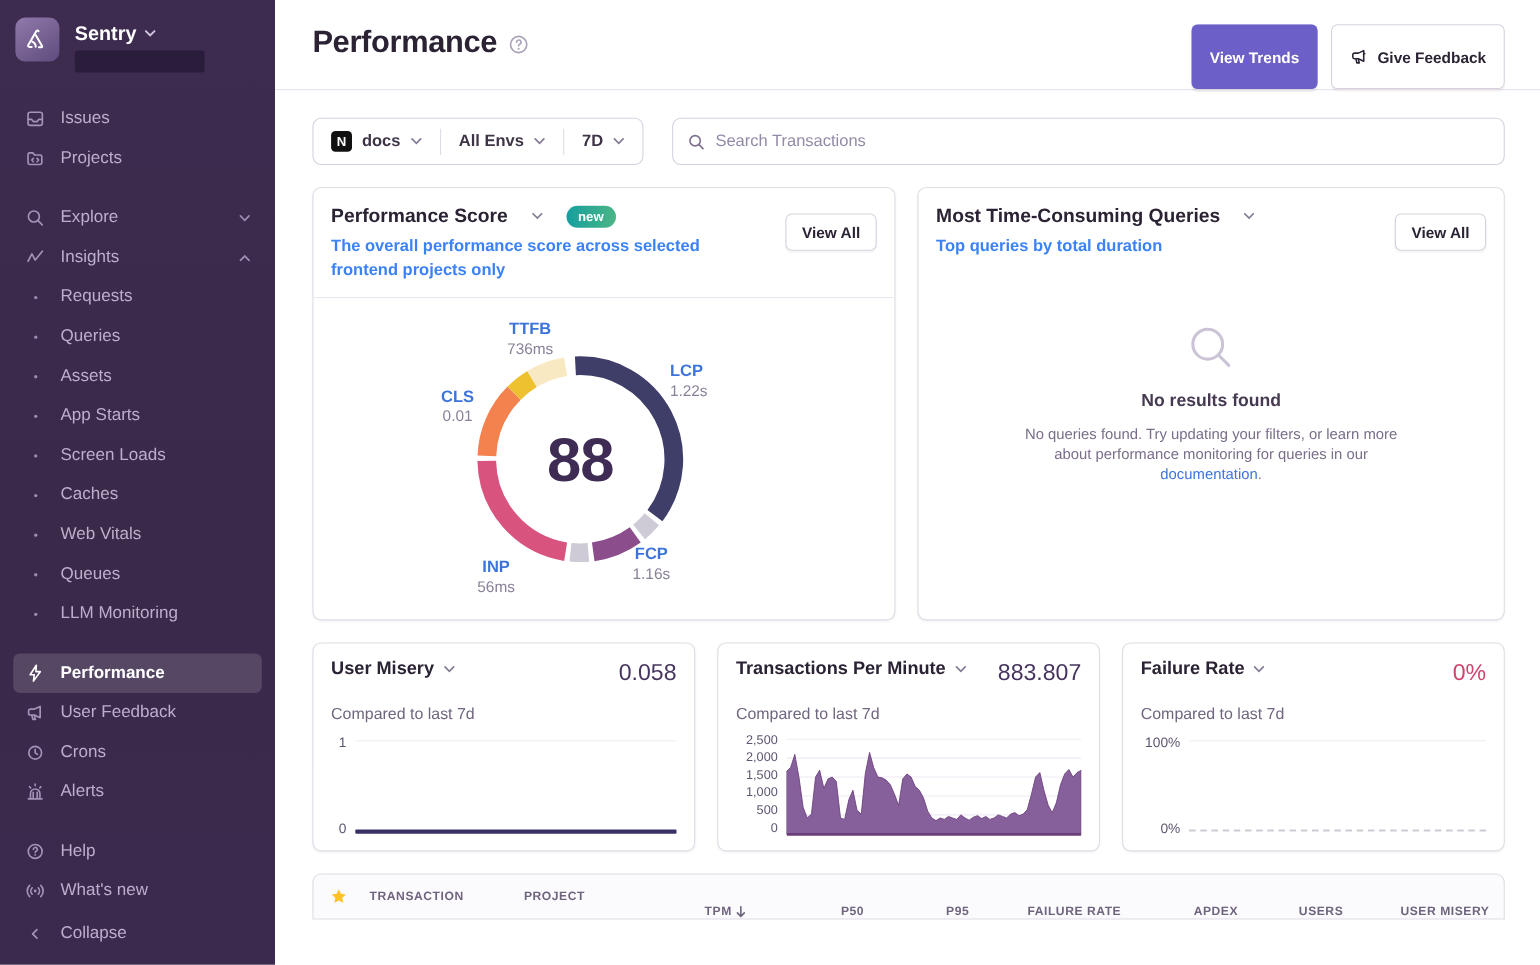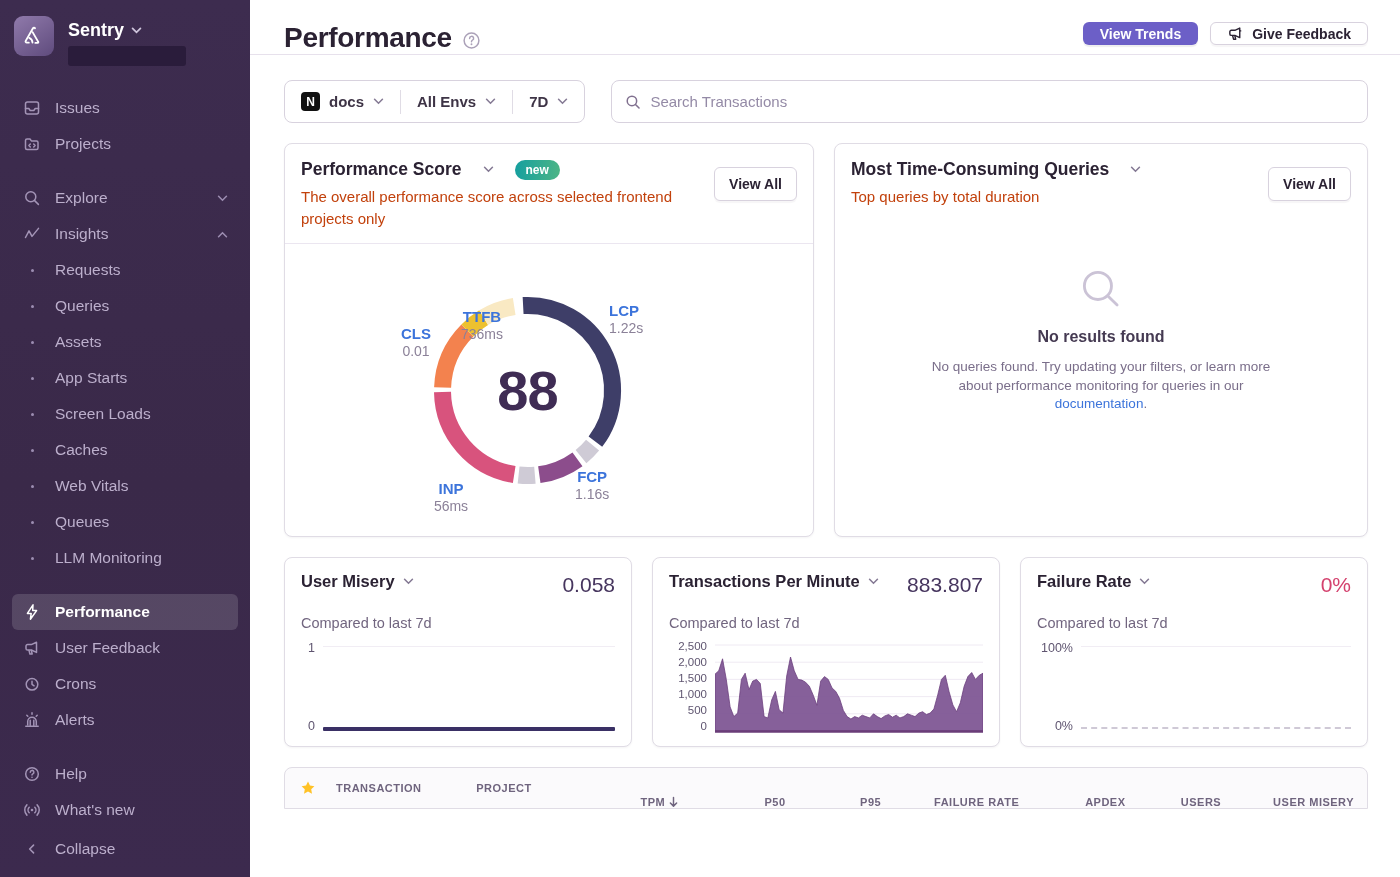--- a/index.html
+++ b/index.html
@@ -28,21 +28,21 @@
   .nav-gap { height:18px; }
   .collapse-row { position:absolute; left:12px; bottom:10px; width:226px; }
 
   
   .main { margin-left:250px; padding:22px 32px 0 34px; }
   .header-row { display:flex; align-items:flex-start; justify-content:space-between; }
   .title-wrap { display:flex; align-items:center; gap:10px; }
   h1 { font-size:28px; font-weight:700; color:#2b2233; letter-spacing:-0.3px; }
   .q-circle { color:#aba1b8; display:flex; margin-top:4px; }
   .actions { display:flex; gap:12px; }
-  .btn { border-radius:6px; font-size:14px; font-weight:700; padding:2px 16px; cursor:pointer;
+  .btn { border-radius:6px; font-size:14px; font-weight:700; padding:20px 16px; cursor:pointer;
     display:inline-flex; align-items:center; gap:8px; border:1px solid transparent; }
   .btn-primary { background:#6c5fc7; color:#fff; box-shadow:0 2px 1px rgba(43,34,51,.08); }
   .btn-default { background:#fff; color:#2b2233; border-color:#d8d2de; box-shadow:0 2px 1px rgba(43,34,51,.04); }
   .btn-small { padding:8px 14px; }
 
   .tabs { display:flex; gap:26px; margin-top:28px; }
   .tab { font-size:15px; color:#3e3446; padding-bottom:13px; border-bottom:3px solid transparent; cursor:pointer; }
   .tab.active { color:#6c5fc7; border-bottom-color:#6c5fc7; }
   .tabs-divider { height:1px; background:#e7e1ec; margin:0 -32px 0 -34px; }
 
@@ -58,31 +58,31 @@
   .search-box input::placeholder { color:#948aa6; }
   .search-glyph { color:#80708f; display:flex; }
 
   .cards-row1 { display:grid; grid-template-columns:530px 1fr; gap:20px; margin-top:20px; }
   .card { background:#fff; border:1px solid #e0dce5; border-radius:8px; box-shadow:0 1px 2px rgba(43,34,51,.05); overflow:hidden; }
   .card-head { display:flex; justify-content:space-between; align-items:flex-start; padding:15px 16px 0 16px; }
   .card-title-line { display:flex; align-items:center; gap:21px; }
   .card-title { font-size:17.5px; font-weight:700; color:#2b2233; }
   .badge-new { background:linear-gradient(95deg,#159f9f,#4db585); color:#fff; font-size:12px; font-weight:700;
     padding:3px 11px; border-radius:20px; }
-  .card-sub { font-size:15px; color:#c2410c; margin-top:6px; max-width:375px; line-height:1.45; }
+  .card-sub { font-size:15px; color:#3b82f6; margin-top:6px; max-width:375px; line-height:1.45;font-weight:bold; }
   .card-sep { border-top:1px solid #ebe6f0; margin-top:13px; }
 
   .score-chart { position:relative; height:292px; }
   .donut-wrap { position:absolute; left:140px; top:44px; width:205px; height:205px; display:flex; align-items:center; justify-content:center; }
   .donut-wrap svg { position:absolute; inset:0; }
   .score-num { font-size:56px; font-weight:800; color:#3f2c54; letter-spacing:-1px; }
   .vital { position:absolute; line-height:1.25; }
   .vital-name { font-size:15px; font-weight:700; color:#3c74db; display:block; }
   .vital-val { font-size:14px; color:#8b8198; display:block; }
-  .vital-0 { left:162px; top:20px; text-align:center; width:70px;margin-top:44px; }
+  .vital-0 { left:162px; top:20px; text-align:center; width:70px; }
   .vital-1 { left:324px; top:58px; text-align:left; }
   .vital-2 { left:100px; top:81px; width:62px; text-align:center; }
   .vital-3 { left:131px; top:236px; width:70px; text-align:center; }
   .vital-4 { left:290px; top:224px; text-align:center; }
 
   .queries-empty { height:300px; display:flex; flex-direction:column; align-items:center; justify-content:center; text-align:center; margin-top:-18px; }
   .empty-glyph { color:#cbc3d6; margin-bottom:12px; }
   .empty-title { font-size:16px; font-weight:700; color:#453a52; }
   .empty-text { margin-top:12px; font-size:13.5px; color:#7a6e8a; max-width:350px; line-height:1.35; }
   .empty-text a { color:#3c74db; text-decoration:none; }

